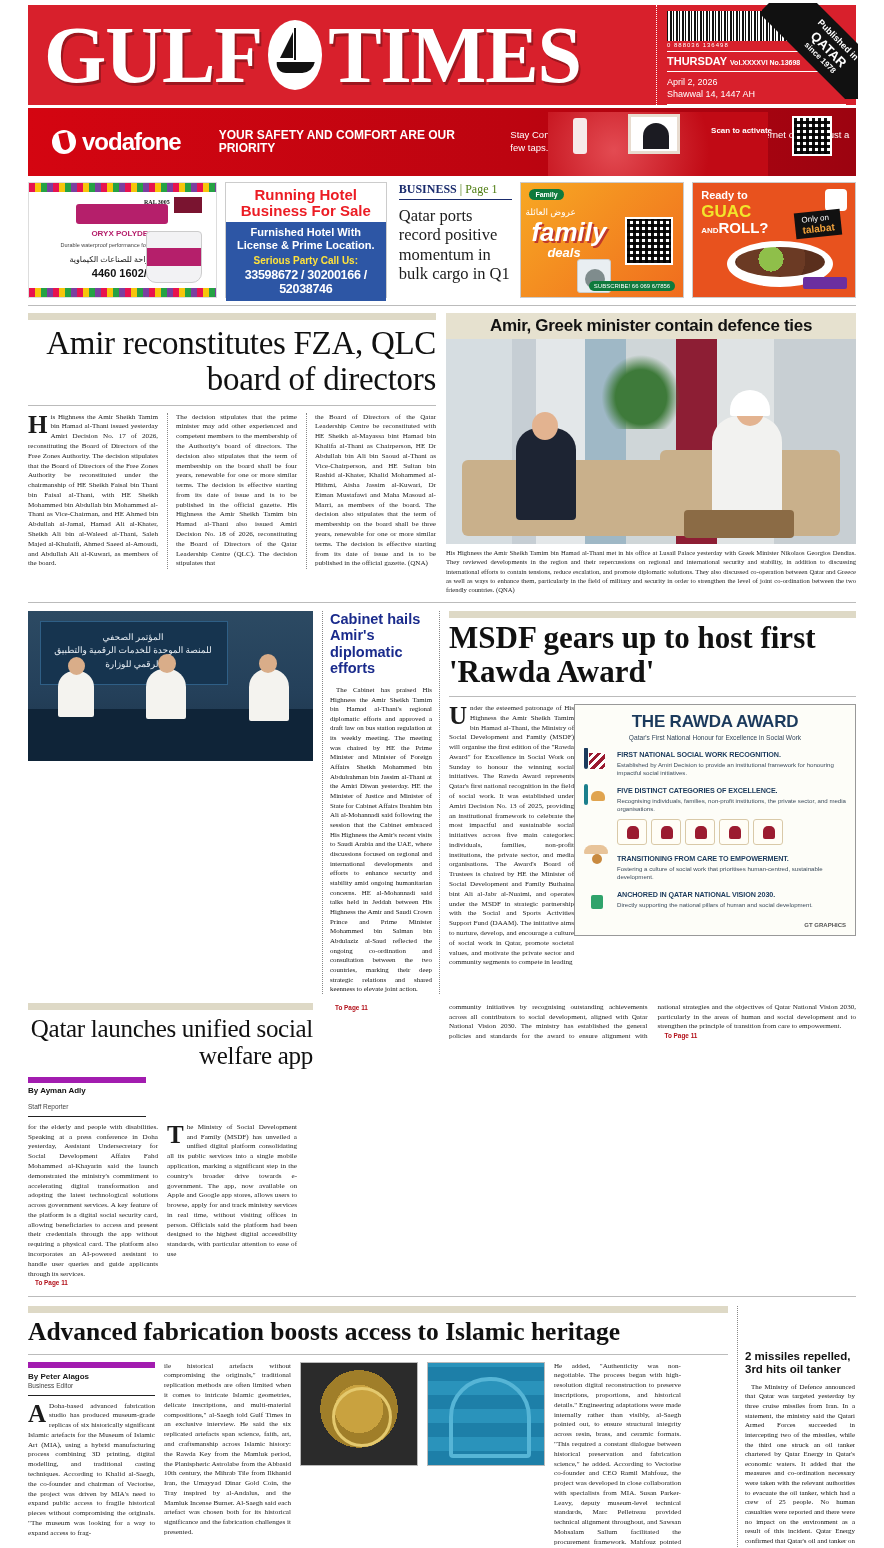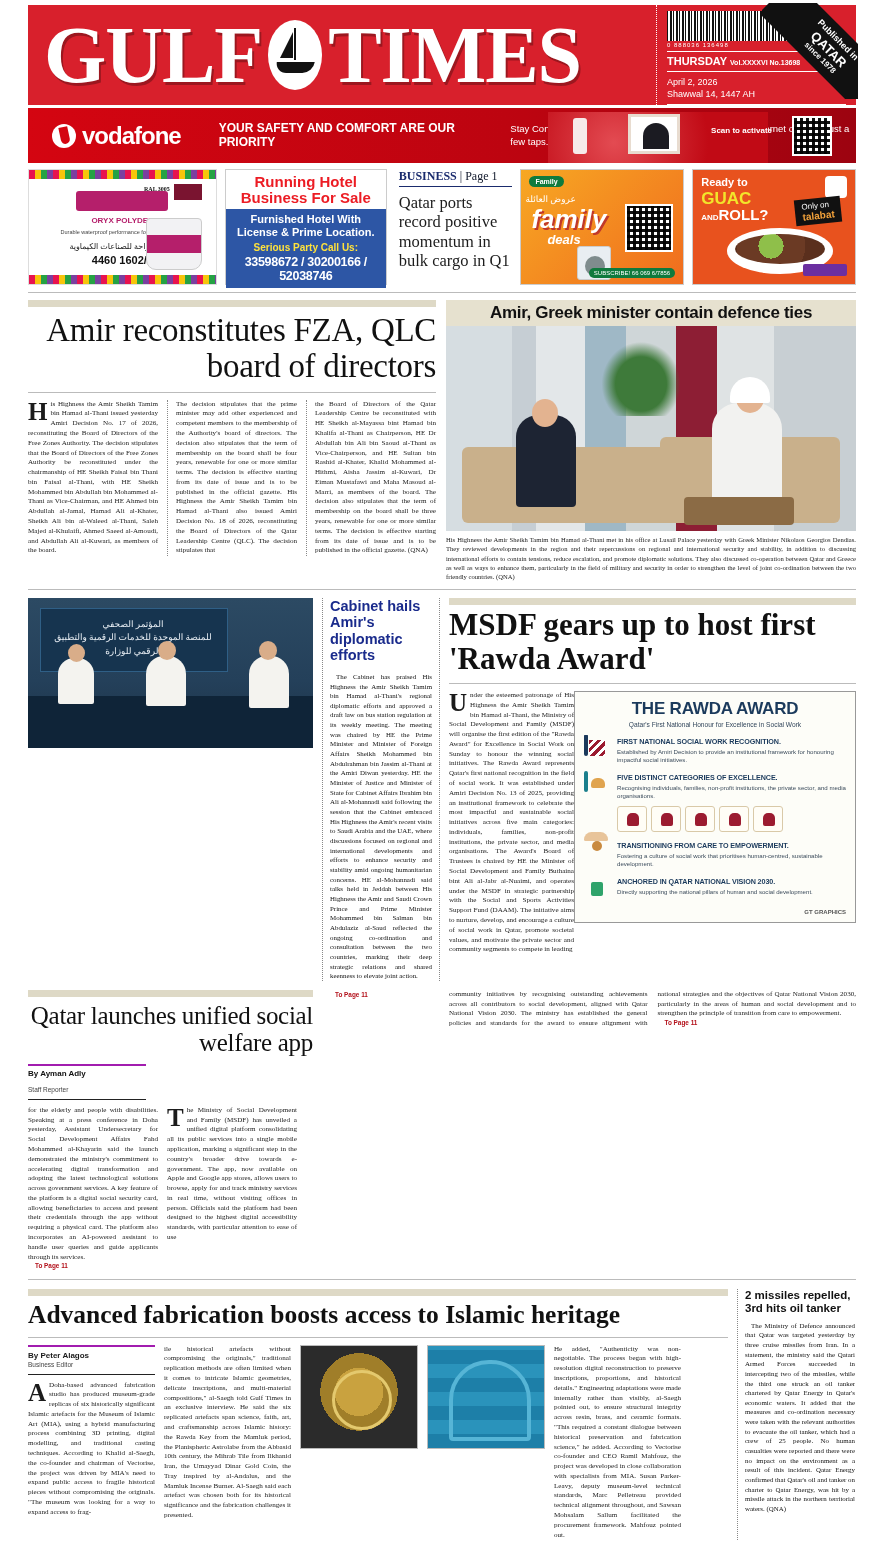--- a/index.html
+++ b/index.html
@@ -73,21 +73,21 @@
   .mast-url span { font-weight:normal; }
   .corner-ribbon { position:absolute; right:-2px; top:-2px; width:96px; height:96px; overflow:hidden; }
   .corner-ribbon i { position:absolute; display:block; width:150px; padding:6px 0;
     background:#111; color:#fff; font-family:"Liberation Sans",sans-serif; font-weight:bold;
     font-size:9px; text-align:center; transform:rotate(45deg); right:-46px; top:22px;
     font-style:normal; line-height:1.2; }
   .corner-ribbon i b { font-size:13px; display:block; }
   .corner-ribbon i u { font-size:8px; display:block; text-decoration:none; }
 
   
-  .voda { height:55px; background:linear-gradient(90deg,#d40511 0%,#bc0410 60%,#9c0310 100%);
+  .voda { height:68px; background:linear-gradient(90deg,#d40511 0%,#bc0410 60%,#9c0310 100%);
     margin-top:3px; display:flex; align-items:center; position:relative; overflow:hidden; color:#fff; }
   .voda-logo { display:flex; align-items:center; margin-left:24px; }
   .voda-mark { width:24px; height:24px; border-radius:50%; background:#fff; position:relative; }
   .voda-mark::after { content:""; position:absolute; left:8px; top:3px; width:9px; height:17px;
     background:#d40511; border-radius:0 0 9px 9px; transform:rotate(-12deg); }
   .voda-word { font-family:"Liberation Sans",sans-serif; font-size:24px; font-weight:bold;
     margin-left:6px; letter-spacing:-1px; }
   .voda-head { font-family:"Liberation Sans",sans-serif; font-weight:bold; font-size:12px;
     line-height:1.12; margin-left:38px; }
   .voda-sub { font-family:"Liberation Sans",sans-serif; font-size:9.5px; line-height:1.35;
@@ -131,21 +131,21 @@
   .hotel-top div { font-family:"Liberation Sans",sans-serif; font-weight:bold; color:#ec1c24;
     font-size:15px; line-height:1.06; }
   .hotel-mid { background:#2d56a5; color:#fff; font-family:"Liberation Sans",sans-serif;
     font-weight:bold; font-size:11px; line-height:1.18; padding:4px 3px; flex:1; }
   .hotel-call { color:#ffe23b; font-size:10px; margin-top:3px; }
   .hotel-nums { color:#fff; font-size:12.5px; letter-spacing:-0.3px; margin-top:1px; }
 
   .teaser { width:122px; padding-left:4px; }
   .teaser-kicker { font-family:"Liberation Serif",serif; font-weight:bold; font-size:12px;
     color:#1a2b6d; border-bottom:1.5px solid #1a2b6d; padding-bottom:2px; display:block; }
-  .teaser-kicker em { font-style:normal; color:#0f172a; font-weight:normal; }
+  .teaser-kicker em { font-style:normal; color:#4d7c0f; font-weight:normal; }
   .teaser-head { font-size:16.5px; line-height:1.17; margin-top:6px; color:#1c1c1c; }
 
   .ad-family { width:170px; border:1px solid #ccc; background:linear-gradient(135deg,#f7a823,#f06c1e);
     position:relative; overflow:hidden; }
   .fam-badge { position:absolute; left:8px; top:6px; background:#0f7a3d; color:#fff; font-size:7px;
     font-family:"Liberation Sans",sans-serif; font-weight:bold; padding:2px 6px; border-radius:8px; }
   .fam-ar { position:absolute; left:4px; top:24px; color:#fff; font-size:9px; }
   .fam-word { position:absolute; left:10px; top:34px; color:#fff; font-family:"Liberation Sans",sans-serif;
     font-weight:bold; font-size:26px; font-style:italic; text-shadow:2px 2px 0 #c0392b; }
   .fam-deals { position:absolute; left:26px; top:62px; color:#fff; font-family:"Liberation Sans",sans-serif;
@@ -245,21 +245,21 @@
   .cab-box { width:118px; border-left:1px dotted #888; border-right:1px dotted #888; padding:0 7px; }
   .cab-head { font-family:"Liberation Sans",sans-serif; font-weight:bold; color:#1a2b8c;
     font-size:14.5px; line-height:1.14; }
   .cab-body { font-size:6.9px; line-height:1.4; text-align:justify; margin-top:8px; }
   .cab-body p { margin:0; text-indent:6px; }
   .msdf { flex:1; }
   .msdf-h { font-size:31px; line-height:1.1; margin-top:-2px; }
 
   .welfare-wrap { display:flex; gap:9px; margin-top:9px; }
   .welfare { width:285px; }
-  .byline { border-top:2px solid #a21caf; border-bottom:1px solid #222; padding:3px 0;
+  .byline { border-top:6px solid #a21caf; border-bottom:1px solid #222; padding:3px 0;
     margin:7px 0 6px; width:118px; }
   .byline b { font-family:"Liberation Sans",sans-serif; font-size:8px; display:block; }
   .byline span { font-family:"Liberation Sans",sans-serif; font-size:6.5px; color:#444; }
   .topage { font-family:"Liberation Sans",sans-serif; font-weight:bold; font-size:6.4px; color:#b3101a; }
 
   .rawda { border:1px solid #999; background:#fdfdf8; padding:7px 9px; }
   .rawda-t { font-family:"Liberation Sans",sans-serif; font-weight:bold; font-size:17px;
     color:#1b3a5c; text-align:center; letter-spacing:-0.2px; }
   .rawda-s { font-family:"Liberation Sans",sans-serif; font-size:6.6px; color:#33475c;
     text-align:center; margin-top:2px; }
@@ -292,21 +292,21 @@
   .gtg { text-align:right; font-family:"Liberation Sans",sans-serif; font-size:6px;
     color:#9b1b30; font-weight:bold; margin-top:6px; }
   .gtg span { color:#555; }
 
   
   .bottom { margin-top:9px; display:flex; gap:9px; }
   .bot-main { width:700px; }
   .bot-side { width:118px; border-left:1px dotted #888; padding-left:7px; }
   .bot-h { font-size:25.5px; line-height:1.12; }
   .side-h { font-family:"Liberation Sans",sans-serif; font-weight:bold; font-size:11.5px;
-    line-height:1.15; }
+    line-height:1.15;margin-top:44px; }
   .side-b { font-size:6.9px; line-height:1.4; text-align:justify; margin-top:5px; }
   .side-b p { margin:0; text-indent:6px; }
   .art-img { border:1px solid #bbb; background:#f0ece3; position:relative; overflow:hidden; }
   .astro { height:104px; background:radial-gradient(circle at 50% 45%, #c9a23f 0 30%, #a07e29 30% 48%, #2b2b2b 48%); }
   .astro::after { content:""; position:absolute; left:50%; top:50%; width:54px; height:54px;
     margin:-27px 0 0 -27px; border:3px solid #e4c96e; border-radius:50%; }
   .tile { height:104px;
     background:
       repeating-linear-gradient(0deg,#1d7fa8 0 14px,#2a93bb 14px 28px),
       #1d7fa8; position:relative; }

